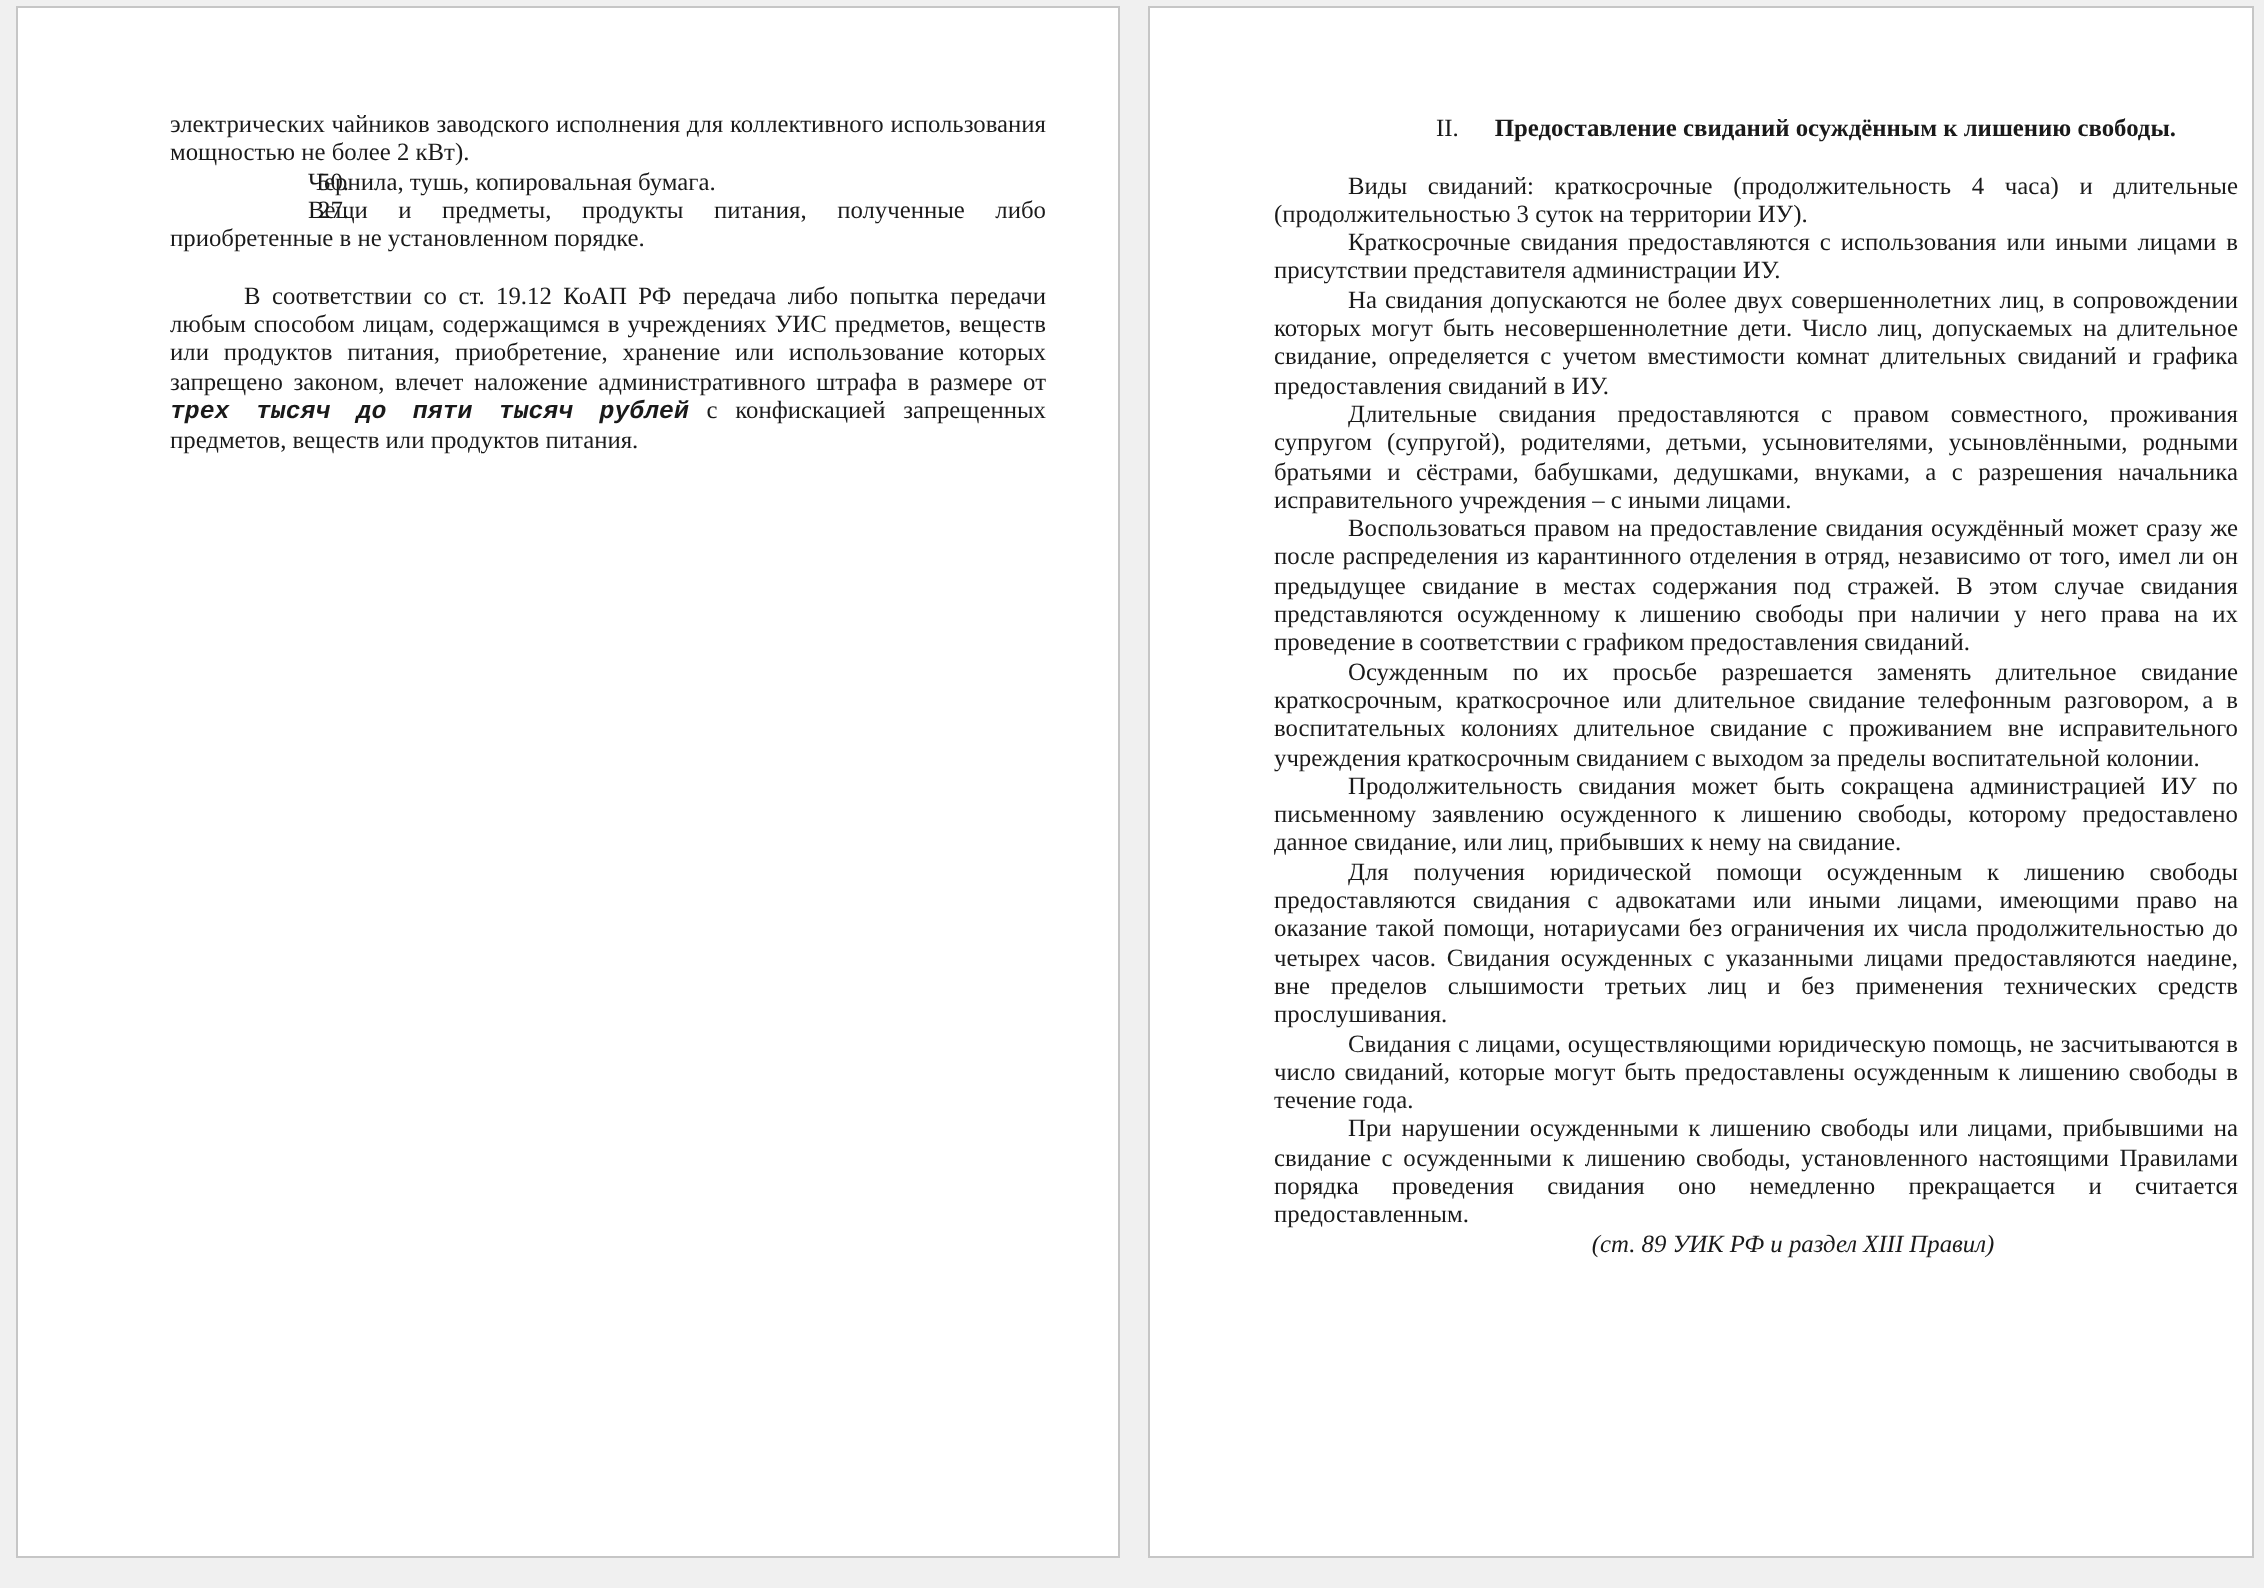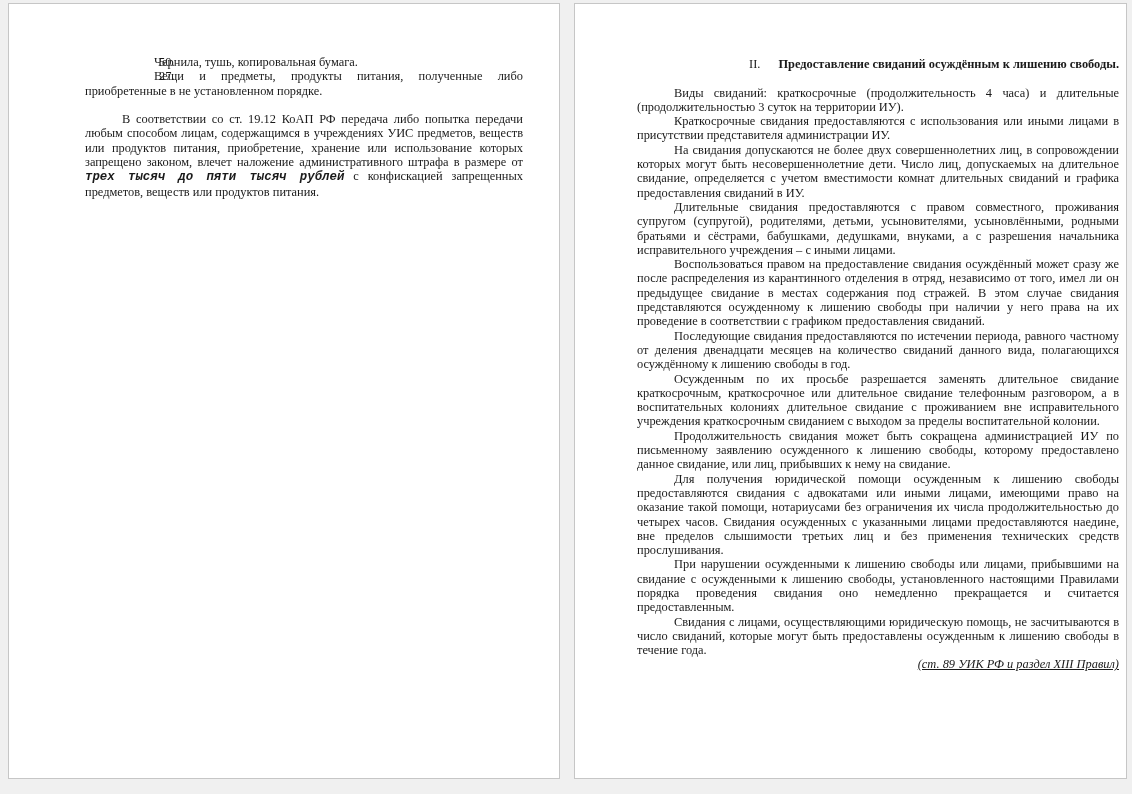--- a/index.html
+++ b/index.html
@@ -24,50 +24,50 @@
   .page-right { left: 574px; width: 553px; padding: 53px 7px 0 62px; }
   p {
     margin: 0;
     font-size: 12.4px;
     line-height: 14.3px;
     text-align: justify;
   }
   .indent { text-indent: 37px; }
   .li-num { display: inline-block; width: 32px; }
   .gap { height: 14.3px; }
-  .heading { text-align: right; text-indent: 50px; }
+  .heading { text-align: center; text-indent: 50px; }
   .heading-sp { display: inline-block; width: 18px; }
   .heading-text { font-weight: bold; }
   .bold-italic { font-weight: bold; font-style: italic; font-family: Liberation Mono, monospace; }
-  .citation { font-style: italic; text-align: right; text-indent: 37px; text-decoration: underline; }
+  .citation { font-style: italic; text-align: center; text-indent: 37px; }
 </style>
 </head>
 <body>
 
 <div class="page page-left">
+  <p>электрических чайников заводского исполнения для коллективного использования мощностью не более 2 кВт).</p>
 
   <p class="indent"><span class="li-num">50.</span><span>Чернила, тушь, копировальная бумага.</span></p>
   <p class="indent"><span class="li-num">27.</span><span>Вещи и предметы, продукты питания, полученные либо приобретенные в не установленном порядке.</span></p>
 
   <div class="gap"></div>
 
 
   <p class="indent"><span>В соответствии со ст. 19.12 КоАП РФ передача либо попытка передачи любым способом лицам, содержащимся в учреждениях УИС предметов, веществ или продуктов питания, приобретение, хранение или использование которых запрещено законом, влечет наложение административного штрафа в размере от </span><span class="bold-italic">трех тысяч до пяти тысяч рублей</span><span> с конфискацией запрещенных предметов, веществ или продуктов питания.</span></p>
 </div>
 
 <div class="page page-right">
   <p class="heading"><span>II.</span><span class="heading-sp"></span><span class="heading-text">Предоставление свиданий осуждённым к лишению свободы.</span></p>
 
   <div class="gap"></div>
 
   <p class="indent">Виды свиданий: краткосрочные (продолжительность 4 часа) и длительные (продолжительностью 3 суток на территории ИУ).</p>
   <p class="indent">Краткосрочные свидания предоставляются с использования или иными лицами в присутствии представителя администрации ИУ.</p>
   <p class="indent">На свидания допускаются не более двух совершеннолетних лиц, в сопровождении которых могут быть несовершеннолетние дети. Число лиц, допускаемых на длительное свидание, определяется с учетом вместимости комнат длительных свиданий и графика предоставления свиданий в ИУ.</p>
   <p class="indent">Длительные свидания предоставляются с правом совместного, проживания супругом (супругой), родителями, детьми, усыновителями, усыновлёнными, родными братьями и сёстрами, бабушками, дедушками, внуками, а с разрешения начальника исправительного учреждения – с иными лицами.</p>
   <p class="indent">Воспользоваться правом на предоставление свидания осуждённый может сразу же после распределения из карантинного отделения в отряд, независимо от того, имел ли он предыдущее свидание в местах содержания под стражей. В этом случае свидания представляются осужденному к лишению свободы при наличии у него права на их проведение в соответствии с графиком предоставления свиданий.</p>
-  <p class="indent">Последующие свидания предоставляются по истечении периода, равного частному от деления двенадцати месяцев на количество свиданий данного вида, полагающихся осуждённому к лишению свободы в год.</p>
   <p class="indent">Осужденным по их просьбе разрешается заменять длительное свидание краткосрочным, краткосрочное или длительное свидание телефонным разговором, а в воспитательных колониях длительное свидание с проживанием вне исправительного учреждения краткосрочным свиданием с выходом за пределы воспитательной колонии.</p>
   <p class="indent">Продолжительность свидания может быть сокращена администрацией ИУ по письменному заявлению осужденного к лишению свободы, которому предоставлено данное свидание, или лиц, прибывших к нему на свидание.</p>
   <p class="indent">Для получения юридической помощи осужденным к лишению свободы предоставляются свидания с адвокатами или иными лицами, имеющими право на оказание такой помощи, нотариусами без ограничения их числа продолжительностью до четырех часов. Свидания осужденных с указанными лицами предоставляются наедине, вне пределов слышимости третьих лиц и без применения технических средств прослушивания.</p>
+  <p class="indent">Свидания с лицами, осуществляющими юридическую помощь, не засчитываются в число свиданий, которые могут быть предоставлены осужденным к лишению свободы в течение года.</p>
   <p class="indent">При нарушении осужденными к лишению свободы или лицами, прибывшими на свидание с осужденными к лишению свободы, установленного настоящими Правилами порядка проведения свидания оно немедленно прекращается и считается предоставленным.</p>
-  <p class="indent">Свидания с лицами, осуществляющими юридическую помощь, не засчитываются в число свиданий, которые могут быть предоставлены осужденным к лишению свободы в течение года.</p>
   <p class="citation">(ст. 89 УИК РФ и раздел XIII Правил)</p>
 </div>
 
 </body></html>

